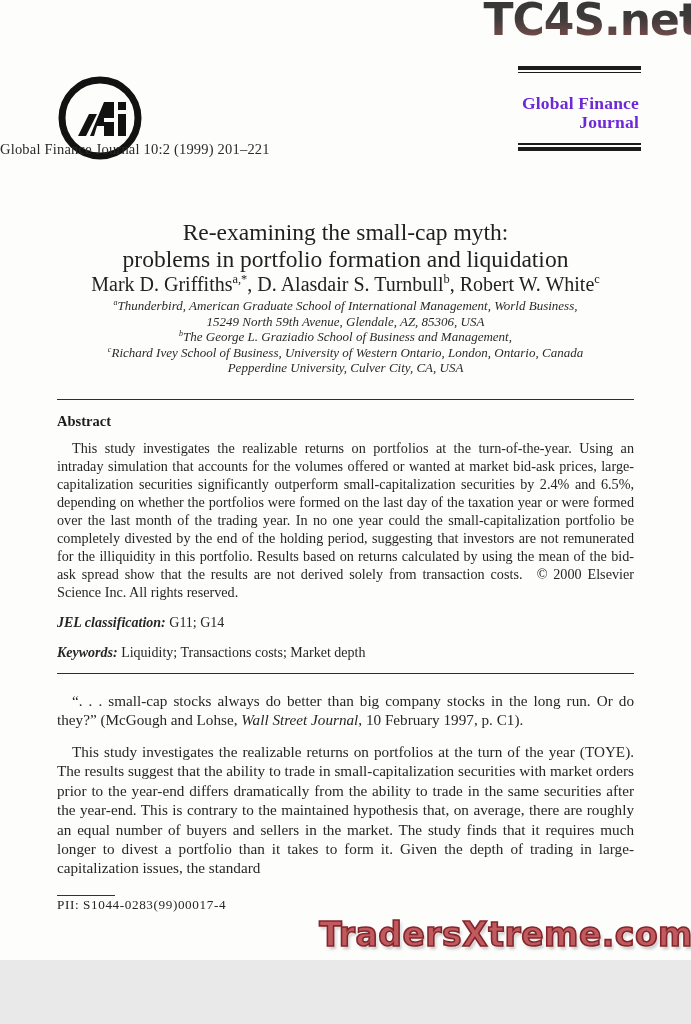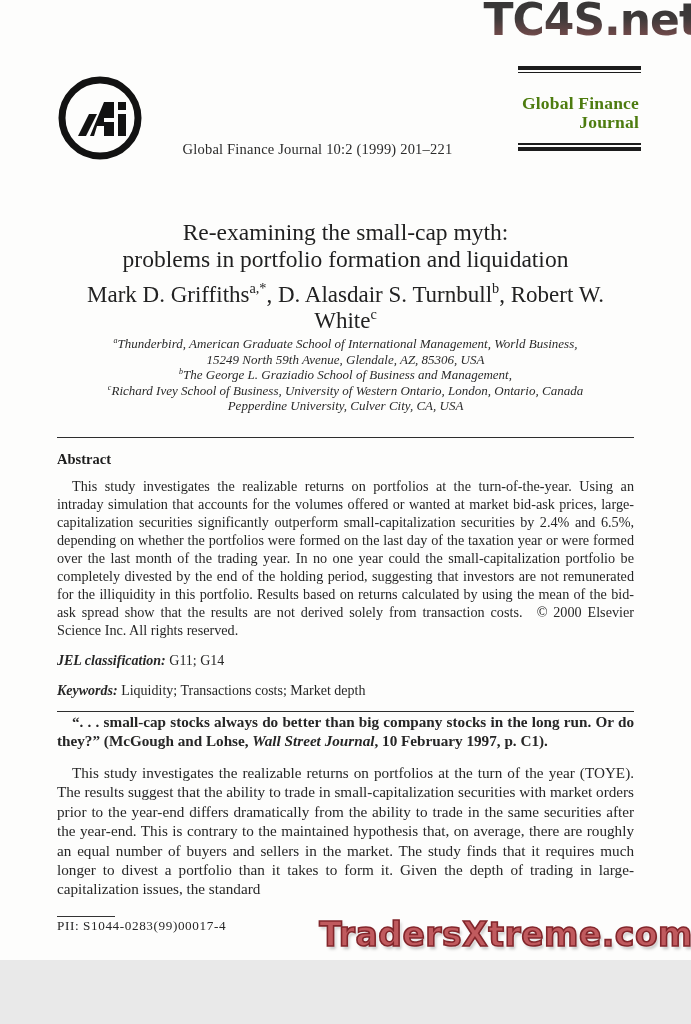--- a/index.html
+++ b/index.html
@@ -13,53 +13,52 @@
   }
   
   .logo{position:absolute;left:56px;top:74px;width:88px;height:88px;}
   .journal-block{position:absolute;top:66px;right:50px;width:123px;}
   .bar{background:#1c1c1c;}
   .bar.thick{height:4px;}
   .bar.thin{height:1.3px;}
   .bar.gap-below{margin-bottom:2px;}
   .journal-name{
     text-align:right;font-weight:bold;font-size:17.5px;line-height:19px;
-    margin:21px 2px 11px 0;color:#4d7c0f;letter-spacing:0.2px;
+    margin:21px 2px 11px 0;color:#6d28d9;letter-spacing:0.2px;
   }
   .citation{
-    position:absolute;top:141px;left:0;right:56px;text-align:center;
+    position:absolute;top:141px;left:0;right:56px;
     font-size:14.5px;color:#2a2a2a;letter-spacing:0.2px;
   }
   
   .content{position:absolute;top:219px;left:57px;width:577px;}
   .title{
     text-align:center;font-size:23.5px;line-height:27px;color:#1f1f1f;
   }
   .authors{
-    text-align:center;font-size:23px;margin-top:9px;color:#222;
+    text-align:center;font-size:20px;color:#222;
   }
   sup{font-size:0.62em;line-height:0;}
   .affiliations{
     text-align:center;font-style:italic;font-size:13px;line-height:15.6px;
     margin-top:2px;color:#2a2a2a;
   }
   .rule{border:none;border-top:1.4px solid #2e2e2e;margin:0;}
   .rule-top{margin-top:23px;}
   .abstract-heading{font-weight:bold;font-size:14.5px;margin-top:13px;color:#1d1d1d;}
   .para{
     text-align:justify;font-size:14.2px;line-height:18px;margin-top:9px;
     text-indent:15px;
   }
   .meta-line{font-size:14px;margin-top:14px;}
   .meta-label{font-style:italic;font-weight:bold;}
   .rule-bottom{margin-top:12px;}
   .quote{
-    font-size:15.2px;line-height:19px;margin-top:0;text-indent:15px;
+    font-size:15.2px;line-height:19px;margin-top:17px;text-indent:15px;
     text-align:justify;
-    font-weight:bold;
   }
   .bodypara{
     font-size:15.2px;line-height:19.4px;margin-top:13px;text-indent:15px;
     text-align:justify;
   }
   
   .foot-rule{border:none;border-top:1.2px solid #333;width:58px;margin:17px 0 0 0;}
   .footnote{font-size:13px;margin-top:4px;text-indent:13px;}
   .copyright{font-size:13.2px;margin-top:13px;line-height:16px;}
   .pii{font-size:13.2px;letter-spacing:0.6px;margin-top:1px;}

